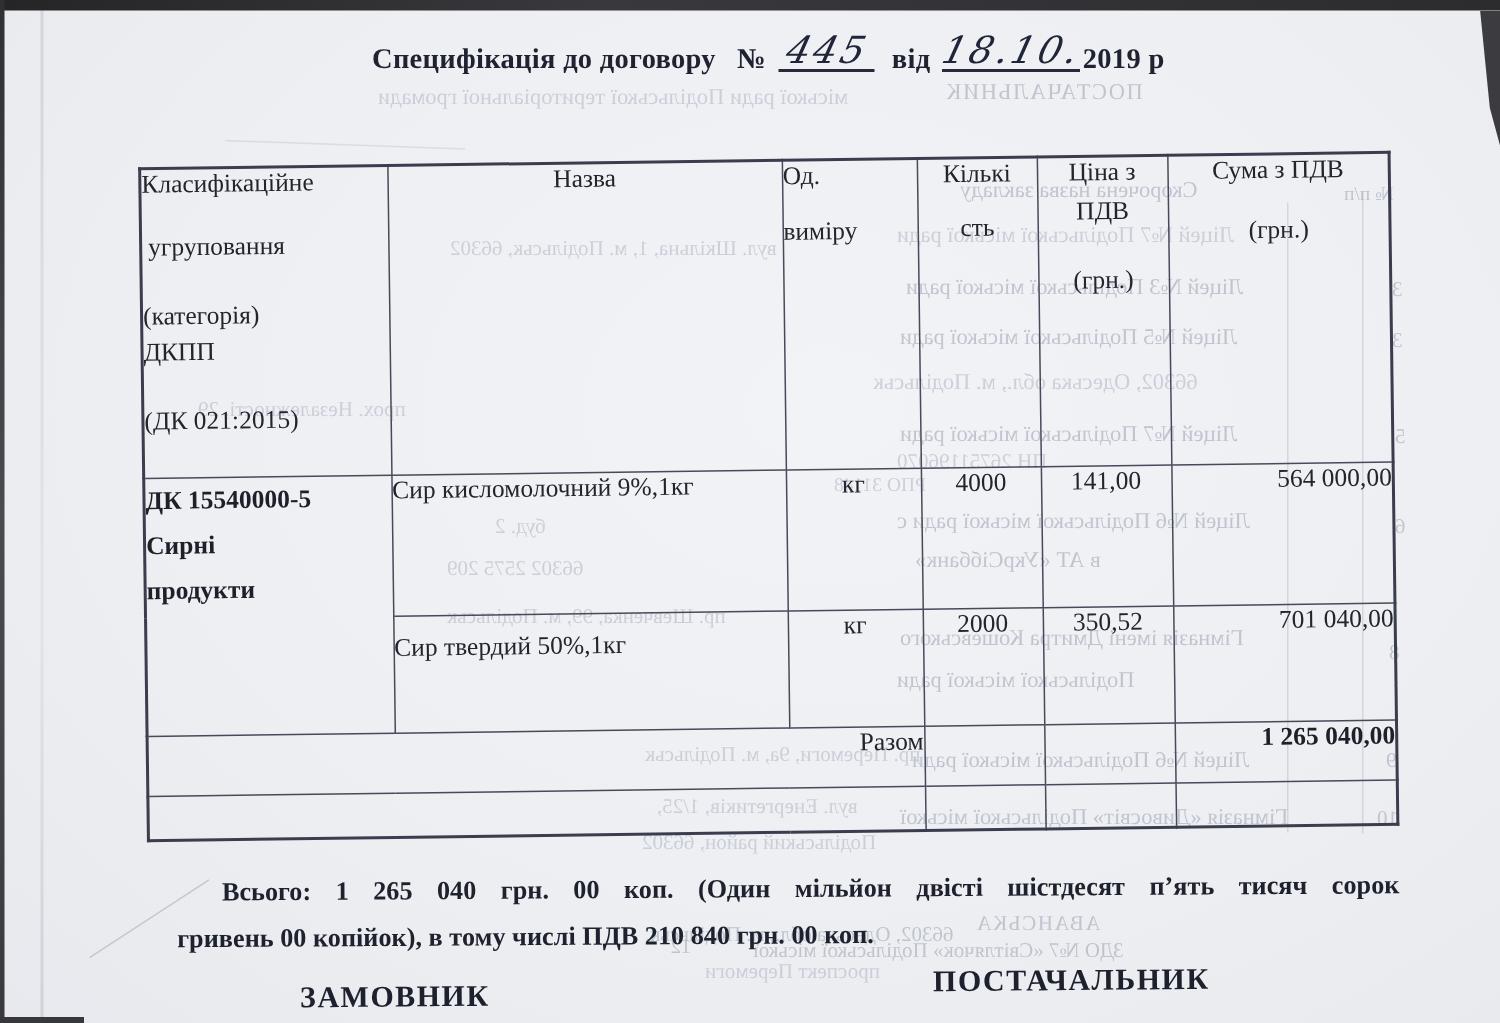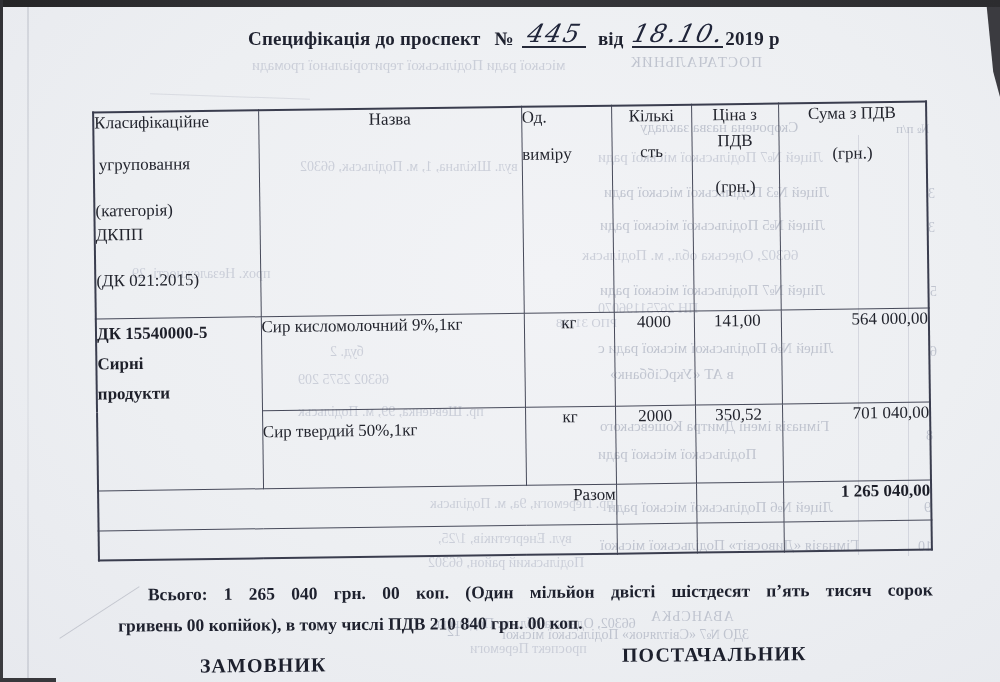--- a/index.html
+++ b/index.html
@@ -138,21 +138,21 @@
     <span style="left:447px;top:624px;font-size:14px">12</span>
     <div class="vline" style="left:858px;top:135px;height:420px"></div>
     <div class="vline" style="left:908px;top:128px;height:428px"></div>
   </div>
 
   <div class="crease-v"></div>
   <div class="crease-d"></div>
   <div class="crease-d2"></div>
 
   <div class="title-line">
-    <span>Специфікація до проспект</span><span class="gap1">№</span><span class="hand-slot slot-num"><span class="hand">445</span></span><span class="gap2">від</span><span class="hand-slot slot-date"><span class="hand">18.10.</span></span><span>2019 р</span>
+    <span>Специфікація до договору</span><span class="gap1">№</span><span class="hand-slot slot-num"><span class="hand">445</span></span><span class="gap2">від</span><span class="hand-slot slot-date"><span class="hand">18.10.</span></span><span>2019 р</span>
   </div>
 
   <table class="spec">
     <colgroup>
       <col style="width:165px">
         <col style="width:263px">
         <col style="width:90px">
       <col style="width:80px">
         <col style="width:87px">
         <col style="width:148px">

